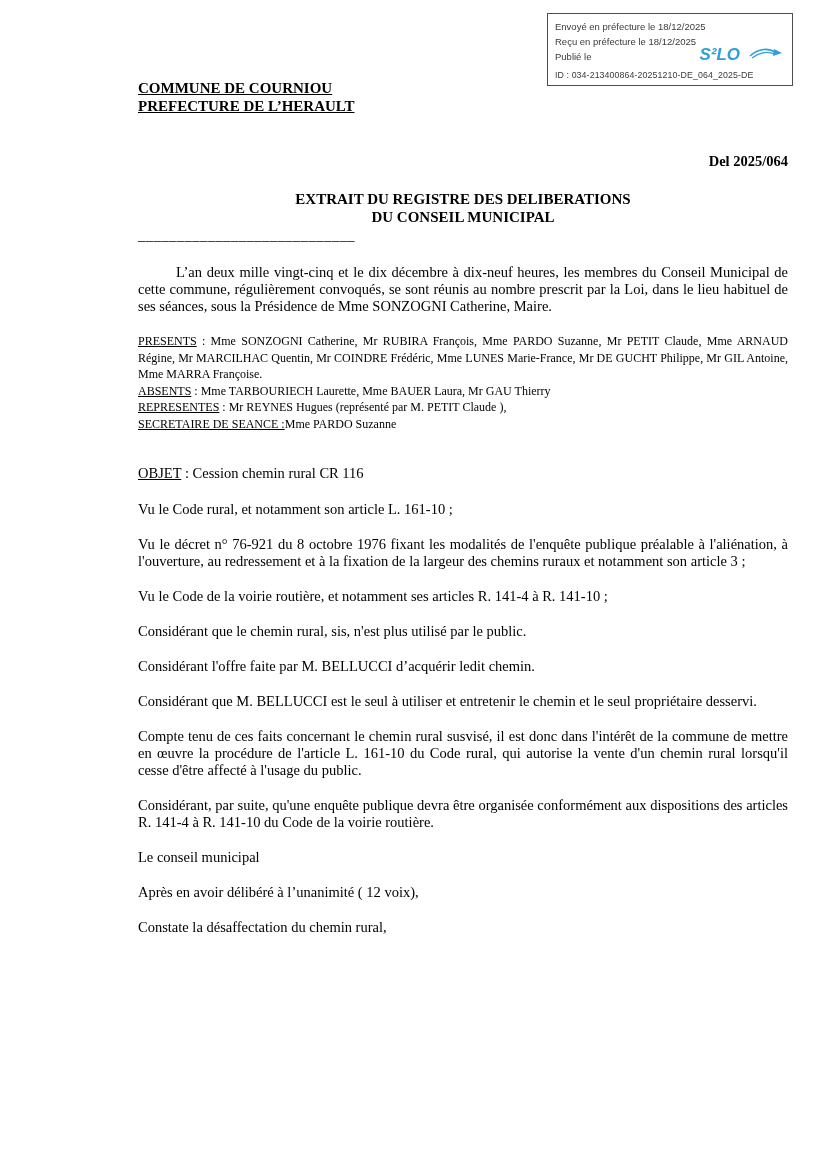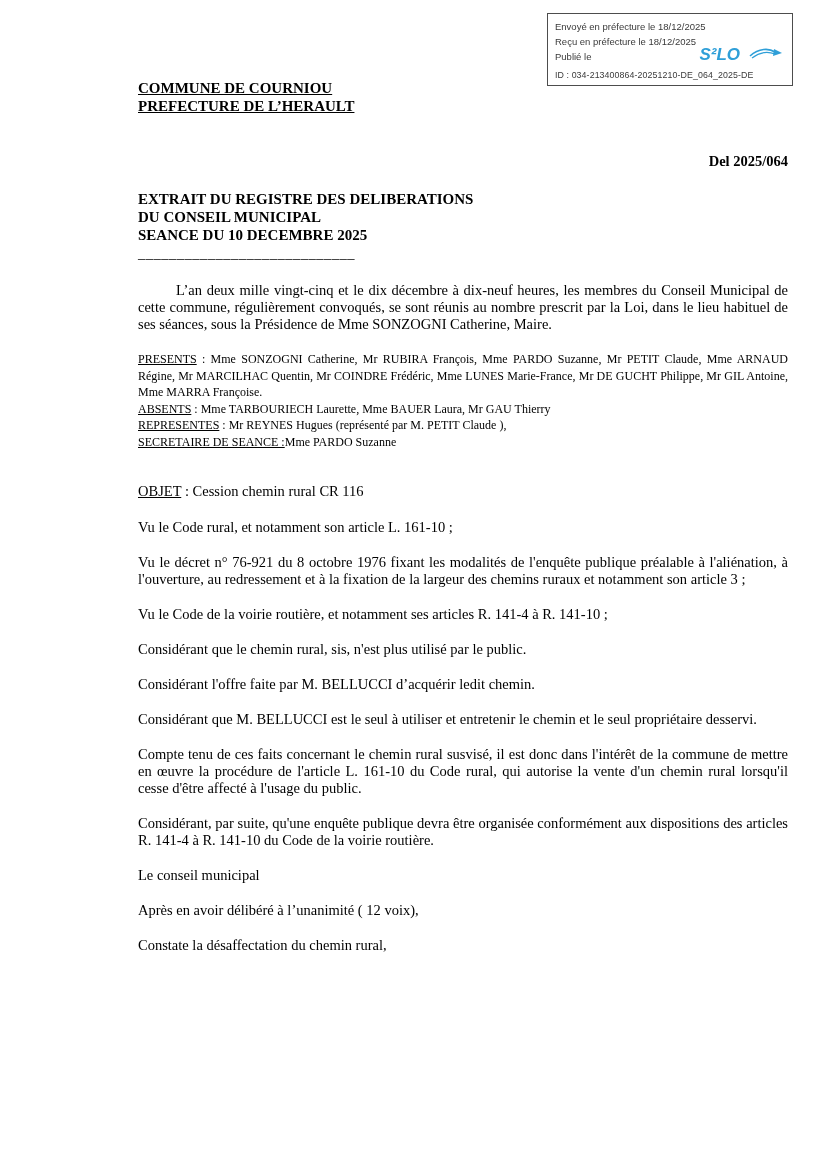--- a/index.html
+++ b/index.html
@@ -55,21 +55,21 @@
   }
 
   .ref {
     text-align:right;
     font-weight:bold;
     font-size:14.5px;
     margin-top:38px;
   }
 
   .title-block {
-    text-align:left;
+    text-align:center;
     font-weight:bold;
     font-size:15px;
     line-height:1.2;
     margin-top:20px;
   }
   .title-sep {
     text-align:left;
     font-weight:normal;
     font-size:14.5px;
     margin-top:1px;
@@ -122,21 +122,20 @@
     <div>
       <div class="org-line">COMMUNE DE COURNIOU</div>
       <div class="org-line">PREFECTURE DE L’HERAULT</div>
     </div>
 
     <div class="ref">Del 2025/064</div>
 
     <div class="title-block">
       <div>EXTRAIT DU REGISTRE DES DELIBERATIONS</div>
       <div>DU CONSEIL MUNICIPAL</div>
-      <div>SEANCE DU 10 DECEMBRE 2025</div>
     </div>
     <div class="title-sep">____________________________</div>
 
     <p class="para intro">L’an deux mille vingt-cinq et le dix décembre à dix-neuf heures, les membres du Conseil Municipal de cette commune, régulièrement convoqués, se sont réunis au nombre prescrit par la Loi, dans le lieu habituel de ses séances, sous la Présidence de Mme SONZOGNI Catherine, Maire.</p>
 
     <p class="att"><span class="u">PRESENTS</span><span> : Mme SONZOGNI Catherine, Mr RUBIRA François, Mme PARDO Suzanne, Mr PETIT Claude, Mme ARNAUD Régine, Mr MARCILHAC Quentin, Mr COINDRE Frédéric, Mme LUNES Marie-France, Mr DE GUCHT Philippe, Mr GIL Antoine, Mme MARRA Françoise.</span></p>
     <p class="att"><span class="u">ABSENTS</span><span> : Mme TARBOURIECH Laurette, Mme BAUER Laura, Mr GAU Thierry</span></p>
     <p class="att"><span class="u">REPRESENTES</span><span> : Mr REYNES Hugues (représenté par M. PETIT Claude ),</span></p>
     <p class="att"><span class="u">SECRETAIRE DE SEANCE :</span><span>Mme PARDO Suzanne</span></p>
 

